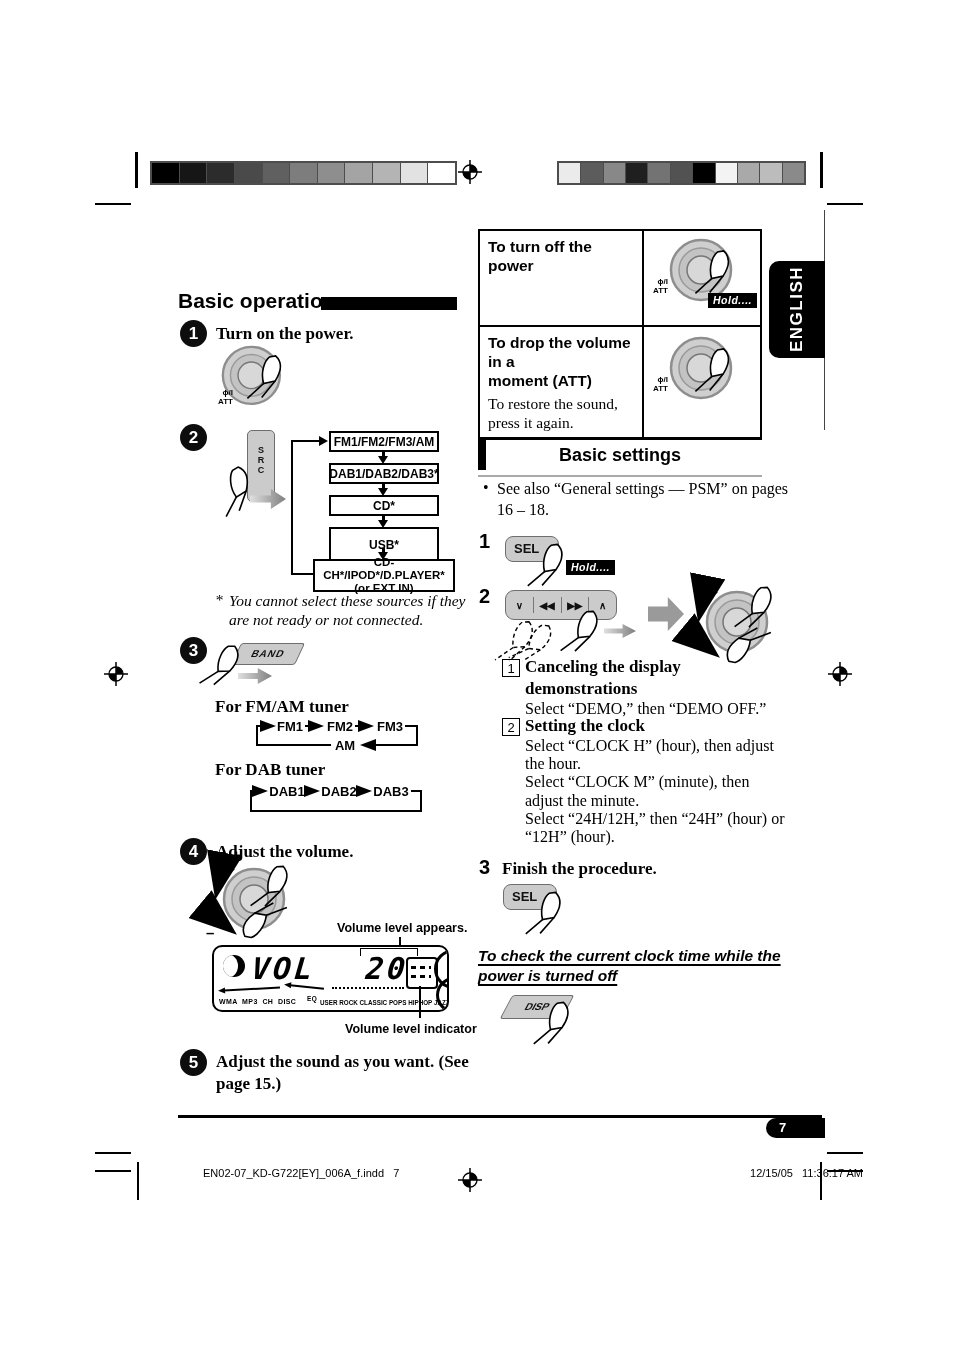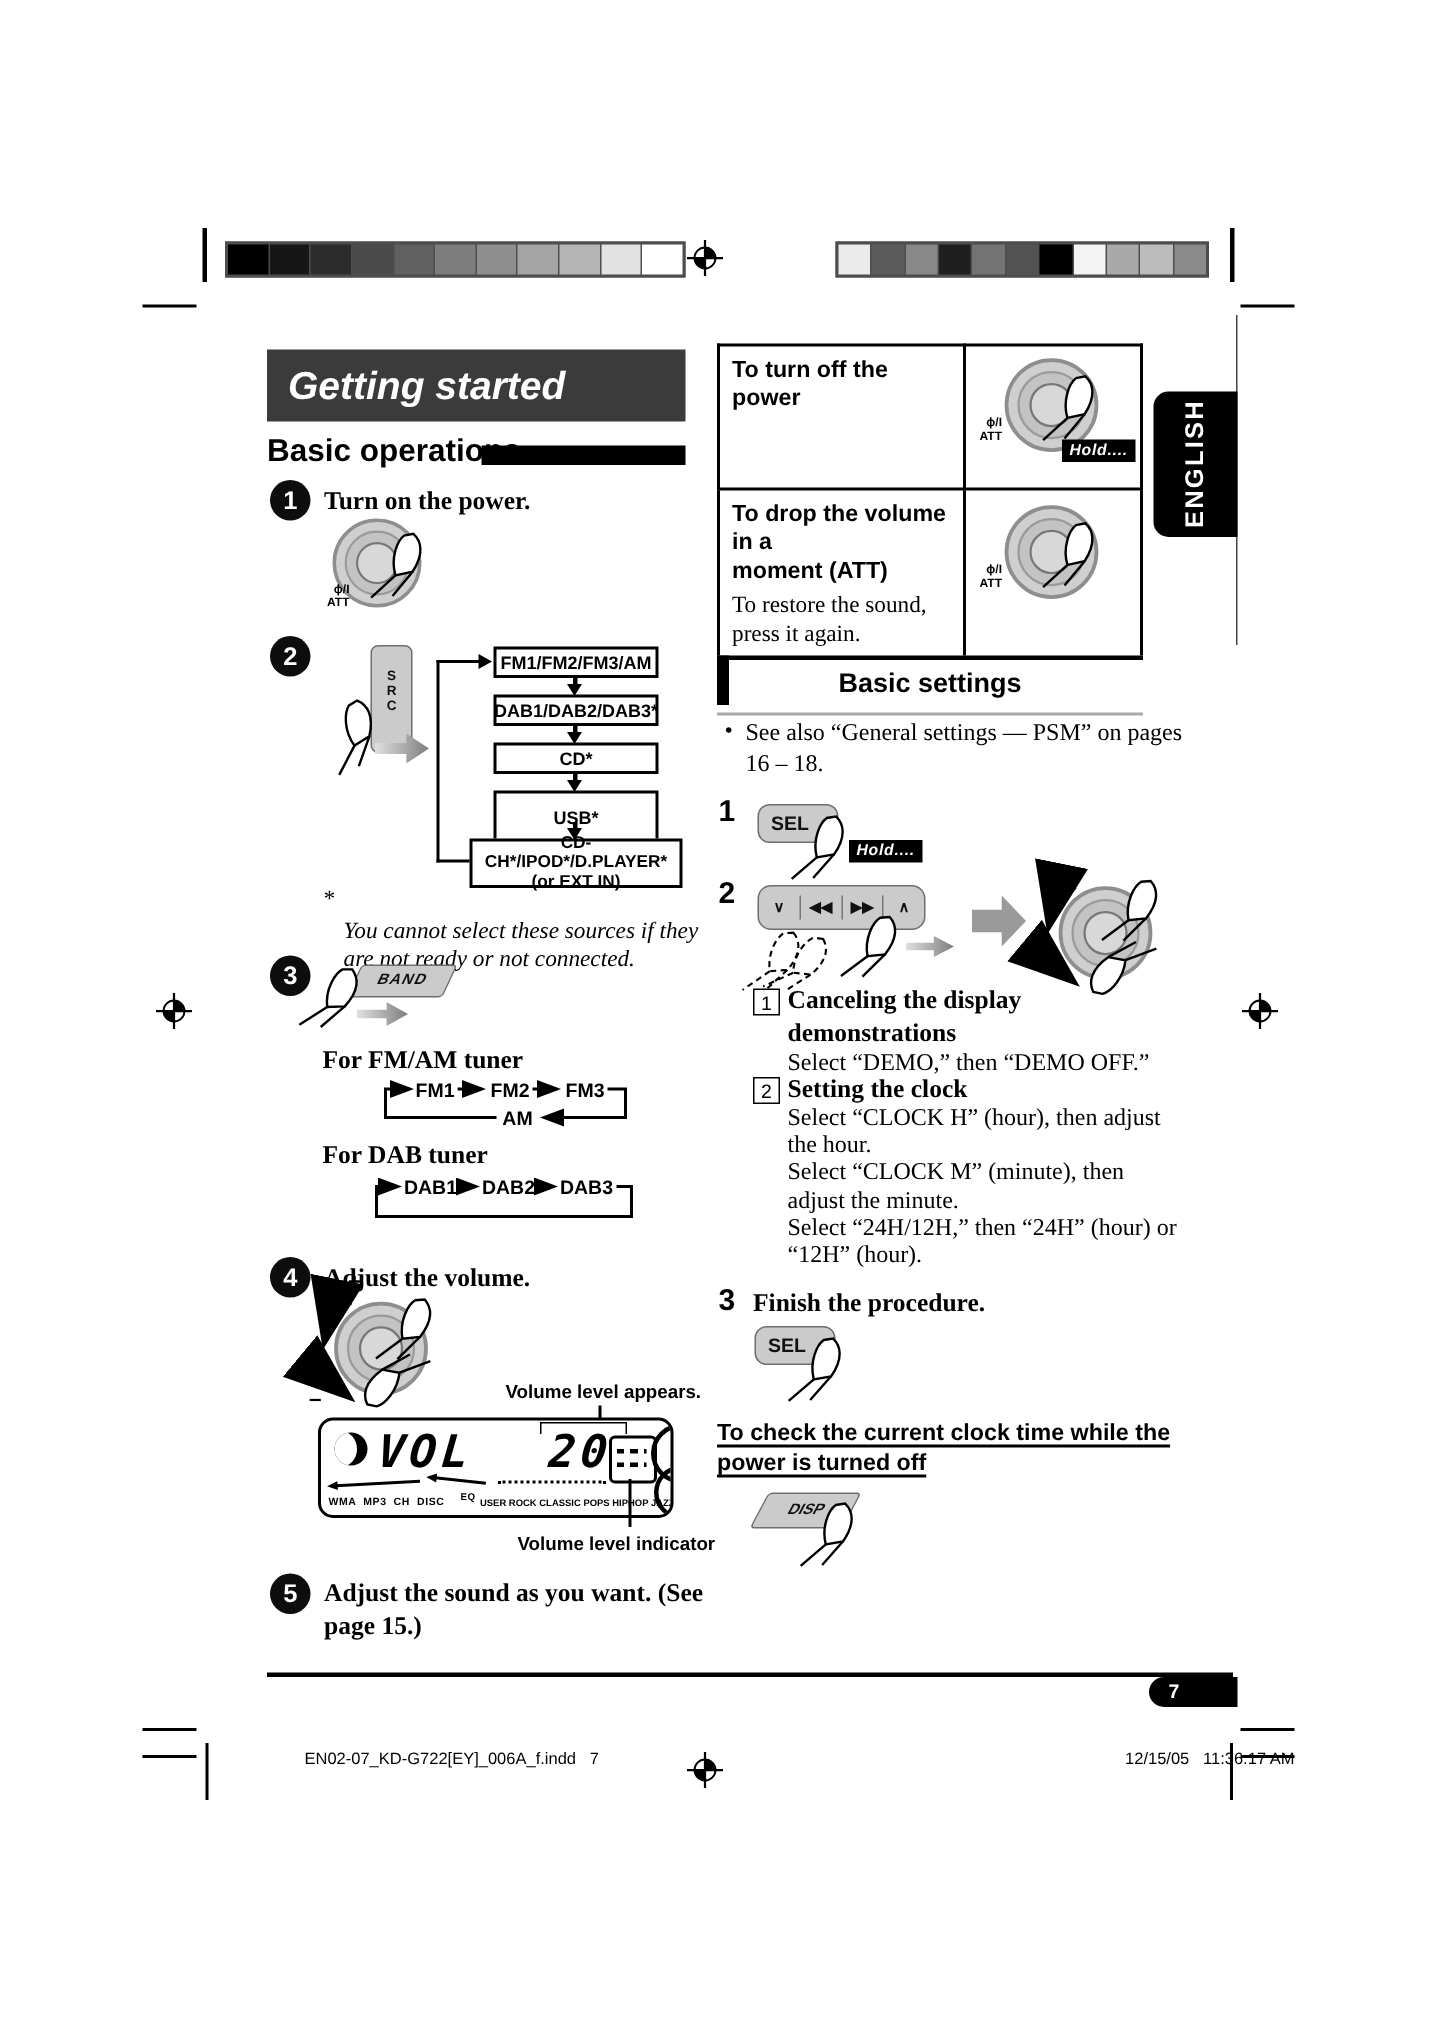--- a/index.html
+++ b/index.html
@@ -189,21 +189,20 @@
       <div class="swatch" style="background: rgb(115, 115, 115);"></div>
       <div class="swatch" style="background: rgb(82, 82, 82);"></div>
       <div class="swatch" style="background: rgb(0, 0, 0);"></div>
       <div class="swatch" style="background: rgb(243, 243, 243);"></div>
       <div class="swatch" style="background: rgb(169, 169, 169);"></div>
       <div class="swatch" style="background: rgb(188, 188, 188);"></div>
       <div class="swatch" style="background: rgb(138, 138, 138);"></div>
     </div>
 
   
-  <div class="abs title-bar">Getting started</div>
 
   
   <div class="abs lang-tab">
     <span>ENGLISH</span>
   </div>
 
   
   <div class="abs bo-head">Basic operations</div>
   <div class="abs bo-bar"></div>
 
@@ -248,21 +247,21 @@
   <div class="abs fcstem" style="left:382px;top:548px;"></div>
   <div class="abs fcarrow" style="left:378px;top:552px;"></div>
   
   <div class="abs line" style="left:291px;top:440px;width:2px;height:135px;"></div>
   <div class="abs line" style="left:291px;top:573px;width:22px;height:2px;"></div>
   <div class="abs line" style="left:291px;top:440px;width:30px;height:2px;"></div>
   <div class="abs tri-r" style="left:319px;top:436px;"></div>
 
   
   <div class="abs bodytxt" style="left:215px;top:591px;font-style:italic;font-size:15.5px;">*</div>
-  <div class="abs bodytxt pre" style="left:229px;top:611px;font-style:italic;font-size:15.5px;line-height:19px;">You cannot select these sources if they
+  <div class="abs bodytxt pre" style="left:229px;top:591px;font-style:italic;font-size:15.5px;line-height:19px;">You cannot select these sources if they
 are not ready or not connected.</div>
 
   
   <div class="abs stepc" style="left:180px;top:637px;">3</div>
   <div class="abs gbtn band-btn">BAND</div>
   <svg class="abs" style="left:222px;top:640px;" width="30" height="50">
       <use href="#finger" transform="rotate(18)"></use>
     </svg>
   <div class="abs garrow" style="left:238px;top:668px;width:34px;height:16px;"></div>
 
@@ -447,21 +446,21 @@
 
   
   <div class="abs stepn" style="left:479px;top:856px;">3</div>
   <div class="abs instr" style="left:502px;top:858px;">Finish the procedure.</div>
   <div class="abs gbtn sel-btn" style="left:503px;top:884px;">SEL</div>
   <svg class="abs" style="left:542px;top:888px;" width="30" height="50">
       <use href="#finger" transform="rotate(10)"></use>
     </svg>
 
   
-  <div class="abs cond-bold pre" style="left:478px;top:946px;font-size:15.5px;line-height:20px;text-decoration:underline;text-underline-offset:3px;text-decoration-thickness:1.5px;">To check the current clock time while the
+  <div class="abs cond-bold pre" style="left:478px;top:946px;font-size:15.5px;line-height:20px;text-decoration:underline;text-underline-offset:3px;text-decoration-thickness:1.5px;font-style:italic;">To check the current clock time while the
 power is turned off</div>
   <div class="abs gbtn disp-btn" style="left:506px;top:995px;">DISP</div>
   <svg class="abs" style="left:550px;top:998px;" width="30" height="50">
       <use href="#finger" transform="rotate(10)"></use>
     </svg>
 
   
   <div class="abs mark" style="left:178px;top:1115px;width:644px;height:2.5px;"></div>
   <div class="abs pg-badge">7</div>
   <div class="abs foot-txt prewrap" style="left:155px;top:1167px;">EN02-07_KD-G722[EY]_006A_f.indd   7</div>

